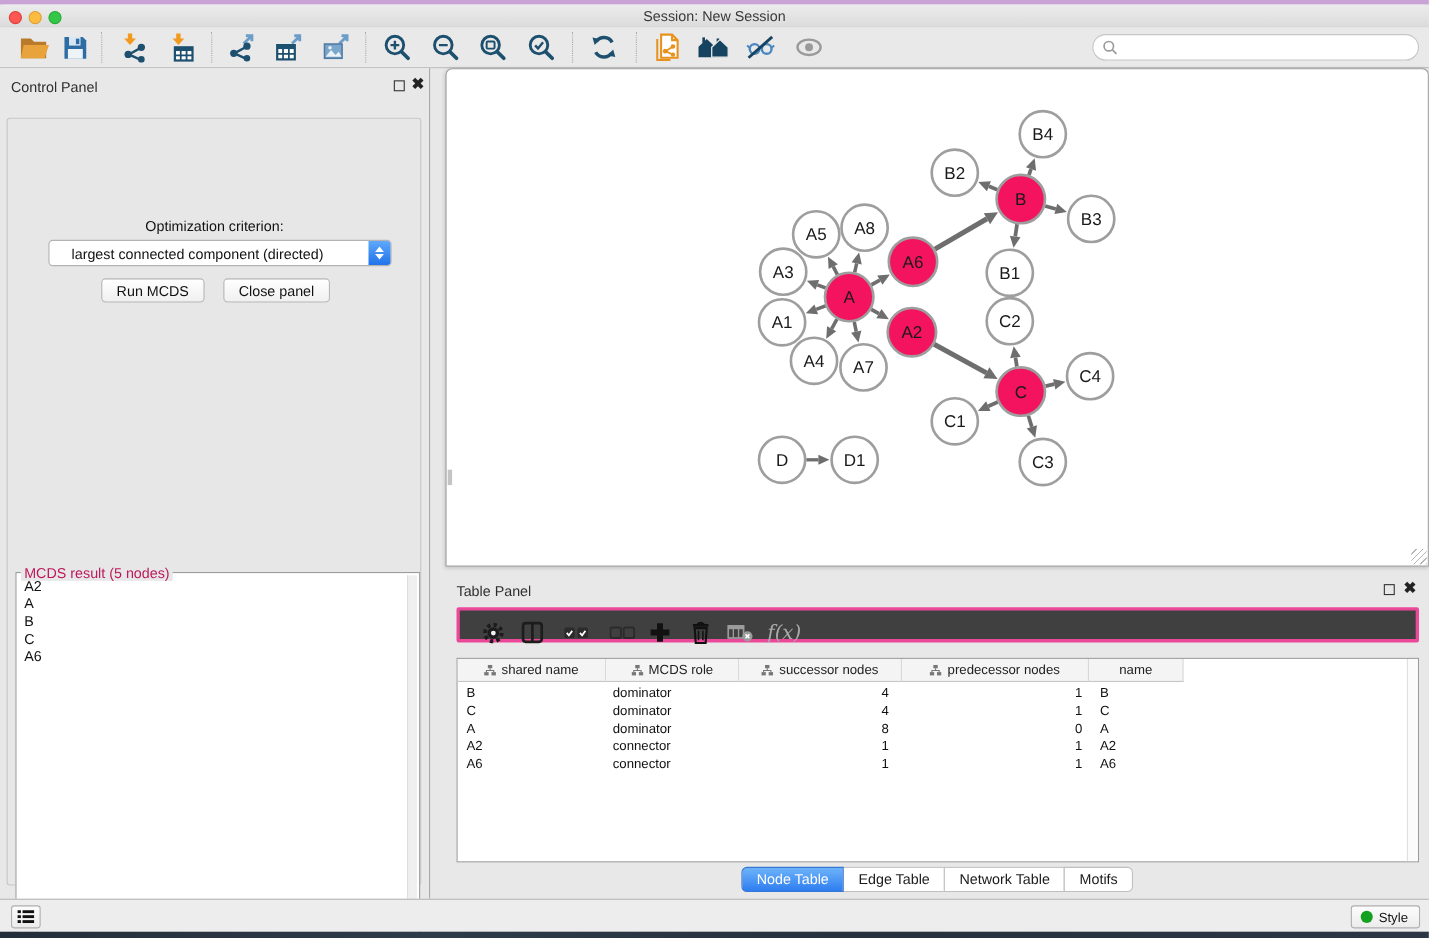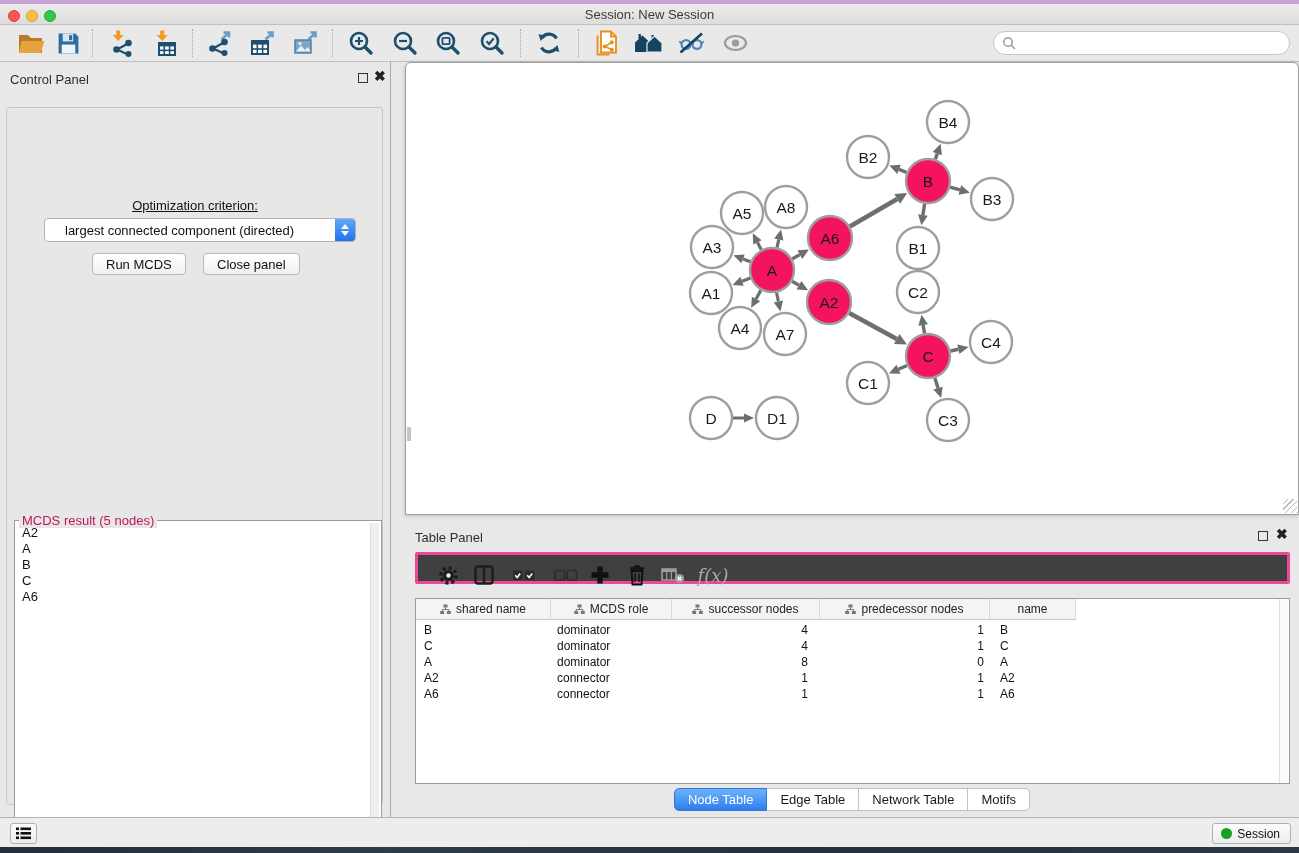--- a/index.html
+++ b/index.html
@@ -41,21 +41,21 @@
   .close-btn { position:absolute; top:6px; font-size:14px; font-weight:bold; color:#222; background:none; border:none; }
   .cp-content { position:absolute; left:6px; right:7px; top:45px; bottom:12px;
                 border:1px solid #c6c6c6; border-radius:3px; background:#e7e7e7; }
   .tabs-row { position:absolute; left:0; right:0; top:33px; display:flex; justify-content:center; }
   .seg-tab { font-size:13px; padding:3px 13px; background:#fff; border:1px solid #c0c0c0;
              margin-left:-1px; color:#1a1a1a; position:relative; cursor:default; }
   .seg-tab:first-child { border-radius:5px 0 0 5px; margin-left:0; }
   .seg-tab:last-child { border-radius:0 5px 5px 0; }
   .seg-tab.selected { background:linear-gradient(#6db3fa,#2e7df0); border-color:#3577d4; color:#fff; z-index:2; }
 
-  .opt-label { position:absolute; left:0; right:0; top:136px; text-align:center; font-size:13px; color:#111;text-decoration:underline; }
+  .opt-label { position:absolute; left:0; right:0; top:136px; text-align:center; font-size:13px; color:#111; }
   .dropdown { position:absolute; left:44px; top:156px; width:312px; height:24px; background:#fff;
               border:1px solid #b3b3b3; border-radius:4px; display:flex; align-items:center; }
   .dropdown .val { flex:1; font-size:13px; padding-left:20px; color:#111; white-space:nowrap; }
   .dropdown .stepper { width:20px; height:22px; border-radius:0 3px 3px 0;
               background:linear-gradient(#5ea9fb,#2173ea); display:flex; flex-direction:column;
               align-items:center; justify-content:center; gap:2px; }
   .stepper .up    { width:0; height:0; border-left:4px solid transparent; border-right:4px solid transparent; border-bottom:5px solid #fff; }
   .stepper .down  { width:0; height:0; border-left:4px solid transparent; border-right:4px solid transparent; border-top:5px solid #fff; }
   .cp-btn { position:absolute; top:191px; height:22px; font-size:13px; color:#111;
             background:linear-gradient(#ffffff,#f0f0f0); border:1px solid #b9b9b9; border-radius:4px; padding:0 13px; }
@@ -557,17 +557,17 @@
           <rect x="5.5" y="1.5" width="10.5" height="2.6"></rect>
         <rect x="1" y="6" width="3" height="2.6"></rect>
           <rect x="5.5" y="6" width="10.5" height="2.6"></rect>
         <rect x="1" y="10.5" width="3" height="2.6"></rect>
           <rect x="5.5" y="10.5" width="10.5" height="2.6"></rect>
       </g>
     </svg>
   </button>
   <button class="memory-btn">
     <span class="memory-dot"></span>
-    <span>Session</span>
+    <span>Style</span>
   </button>
 </div>
 
 <div class="desk-bottom"></div>
 
 </body></html>

